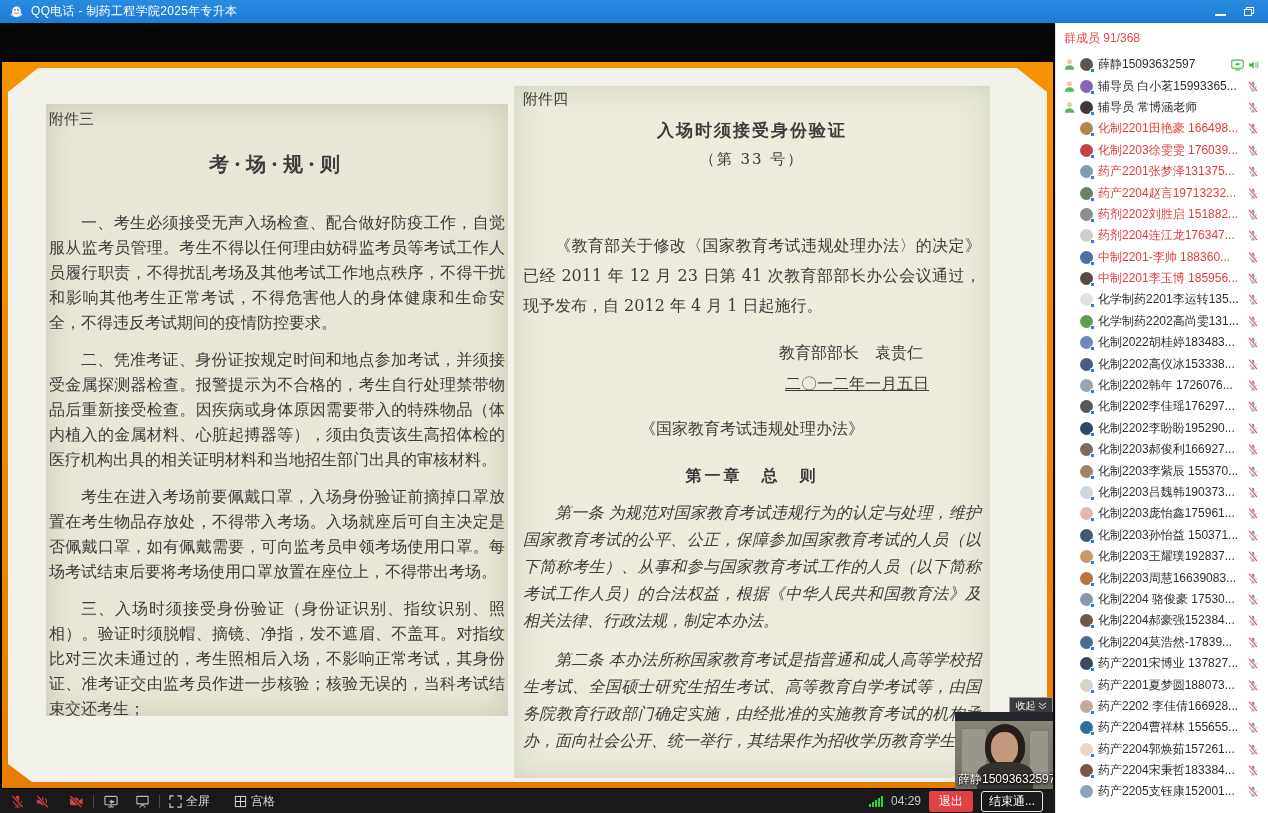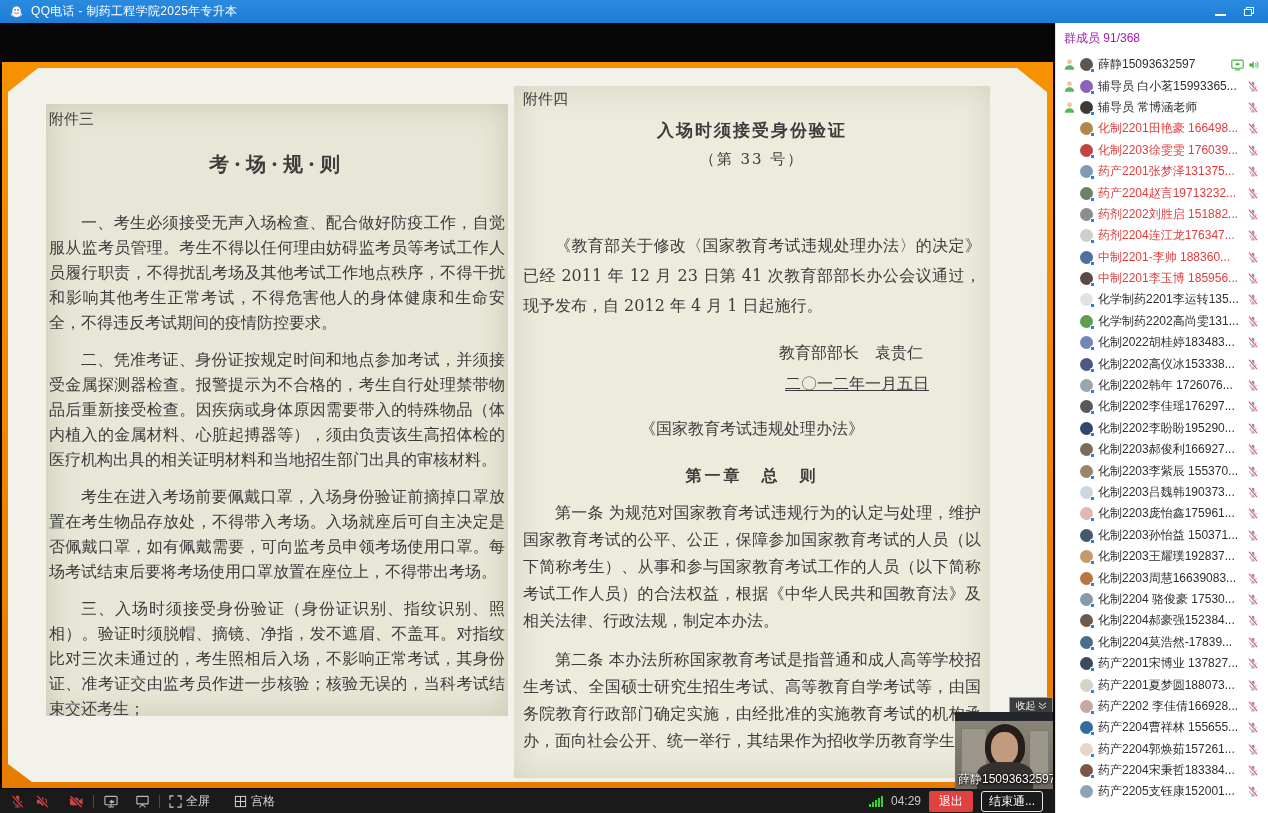--- a/index.html
+++ b/index.html
@@ -36,21 +36,21 @@
   .page-left  { left:38px; top:36px; width:462px; height:612px; background:#e8e6d6;
                 box-shadow:inset 0 0 30px rgba(115,125,85,.28); padding:6px 3px; }
   .page-right { left:506px; top:18px; width:476px; height:692px; background:#ecebdc;
                 box-shadow:inset 0 0 30px rgba(115,125,85,.22); padding:4px 9px; }
   .doc-tag { font-size:15px; }
   .doc-h1 { text-align:center; font-size:20px; font-weight:bold; letter-spacing:5px; margin-top:22px; }
   .doc-h1-r { text-align:center; font-size:17px; font-weight:bold; letter-spacing:2px; margin-top:10px; }
   .doc-h2-r { text-align:center; font-size:15px; margin-top:8px; letter-spacing:2px; }
   .page-left .paras { margin-top:32px; }
   .doc-para { font-size:16px; line-height:25px; text-indent:2em; margin-top:12px; text-align:justify; }
-  .page-right .doc-para { line-height:27px; }
+  .page-right .doc-para { line-height:27px;font-style:italic; }
   .doc-intro { font-size:16px; line-height:30px; text-indent:2em; margin-top:62px; text-align:justify; }
   .doc-sign { text-align:right; padding-right:58px; font-size:16px; margin-top:22px; }
   .doc-date { text-align:right; padding-right:52px; font-size:16px; margin-top:10px;text-decoration:underline; }
   .doc-title2 { text-align:center; font-size:16px; margin-top:24px; }
   .doc-chapter { text-align:center; font-size:16px; font-weight:bold; letter-spacing:3px; margin-top:26px; }
 
   
   .collapse-chip { position:absolute; left:1009px; top:674px; width:44px; height:18px;
                    background:#3c3c3c; border:1px solid #9a9a9a; color:#eee; font-size:10px;
                    display:flex; align-items:center; justify-content:center; gap:2px; cursor:pointer; }
@@ -76,21 +76,21 @@
   .sigbars i { width:2px; background:#35d235; display:block; }
   .timer { color:#c9c9c9; font-size:12px; }
   .btn-exit { background:#e04141; color:#fff; font-size:12px; border:none; border-radius:2px;
               padding:2px 10px; cursor:pointer; }
   .btn-end { background:transparent; color:#fff; font-size:12px; border:1px solid #e8e8e8;
              border-radius:3px; padding:1px 7px; cursor:pointer; white-space:nowrap; }
 
   
   .sidebar { position:absolute; left:1055px; top:23px; width:213px; height:790px; background:#fff;
              border-left:1px solid #e3e3e3; overflow:hidden; }
-  .sb-header { font-size:12px; color:#a21caf; padding:7px 16px 6px 8px; }
+  .sb-header { font-size:12px; color:#ef4444; padding:7px 16px 6px 8px; }
   .member-list { position:absolute; left:0; top:31px; right:0; bottom:0; }
   .member-row { display:flex; align-items:center; height:21.4px; padding:0 9px 0 7px; cursor:pointer; }
   .lead-slot { width:17px; height:13px; flex:none; }
   .lead-slot svg { display:block; }
   .avatar { width:13px; height:13px; border-radius:50%; flex:none; position:relative; margin-right:5px; }
   .avatar .badge { position:absolute; right:-2px; bottom:-2px; width:5px; height:5px;
                    background:#2a7de1; border:1px solid #fff; border-radius:1px; }
   .m-name { font-size:12px; color:#2e2e2e; white-space:nowrap; overflow:hidden; flex:1; }
   .m-name.red { color:#e23c3c; }
   .right-slot { flex:none; margin-left:4px; display:flex; align-items:center; gap:3px; }

